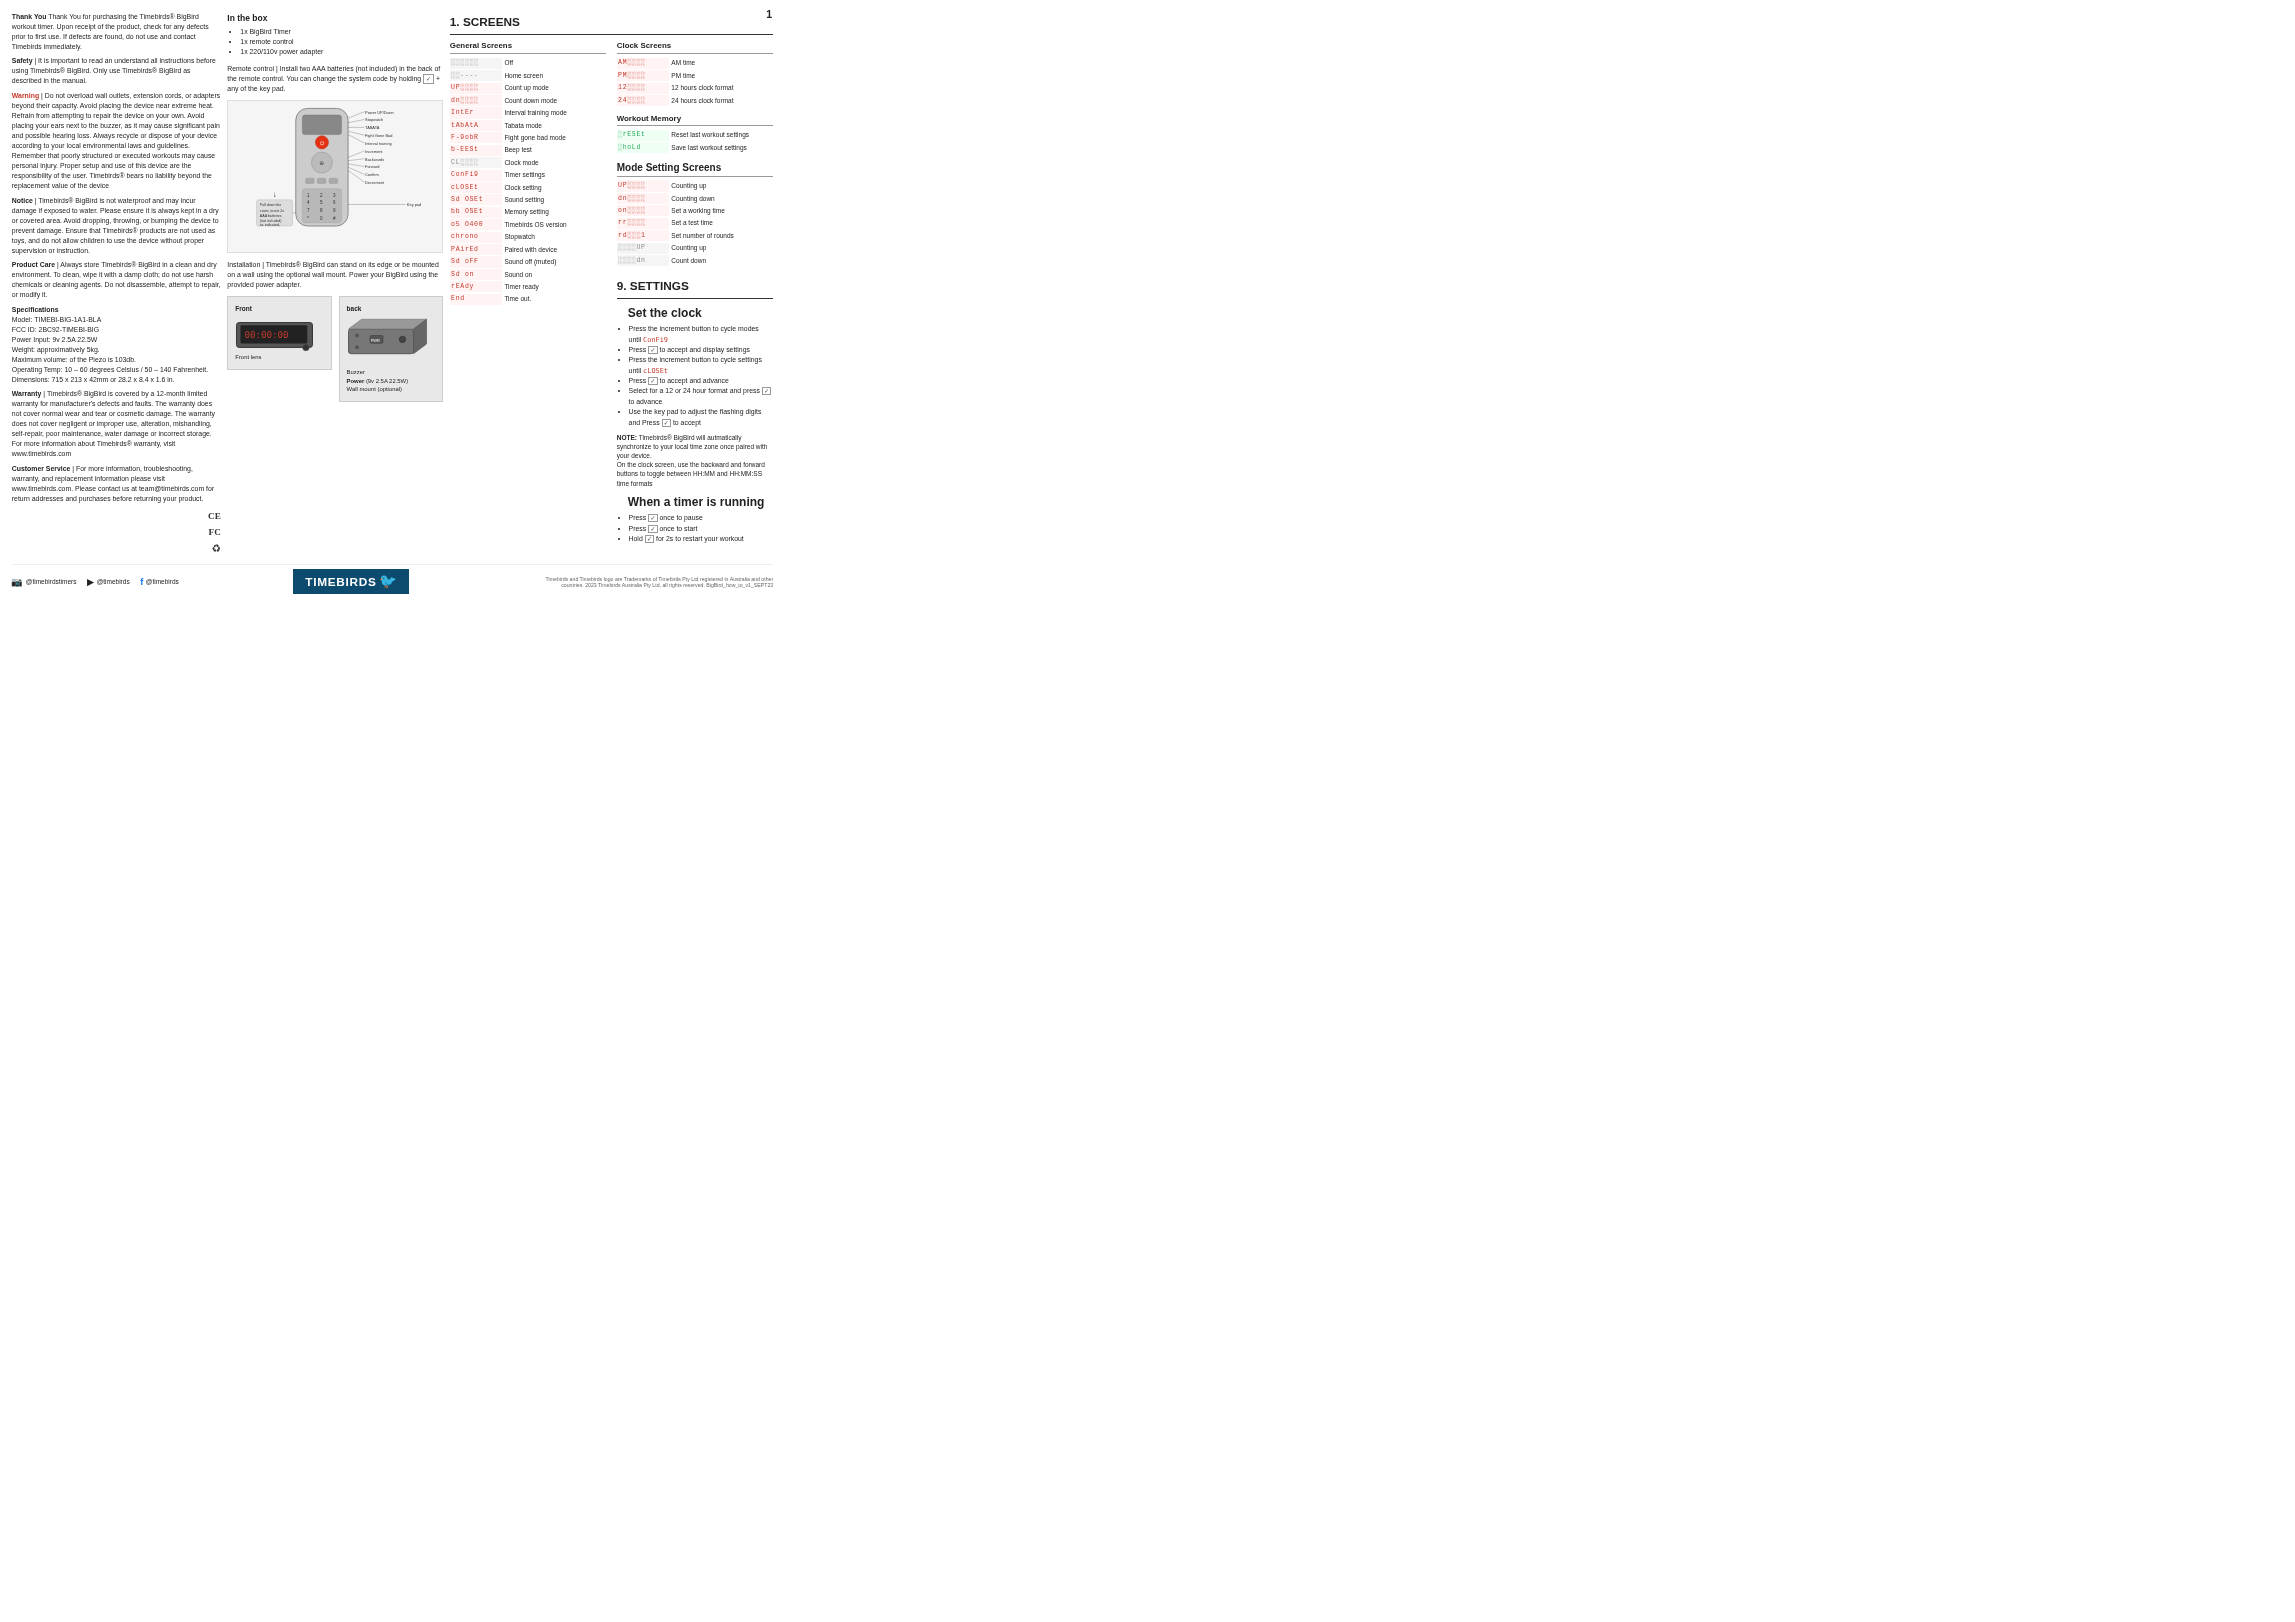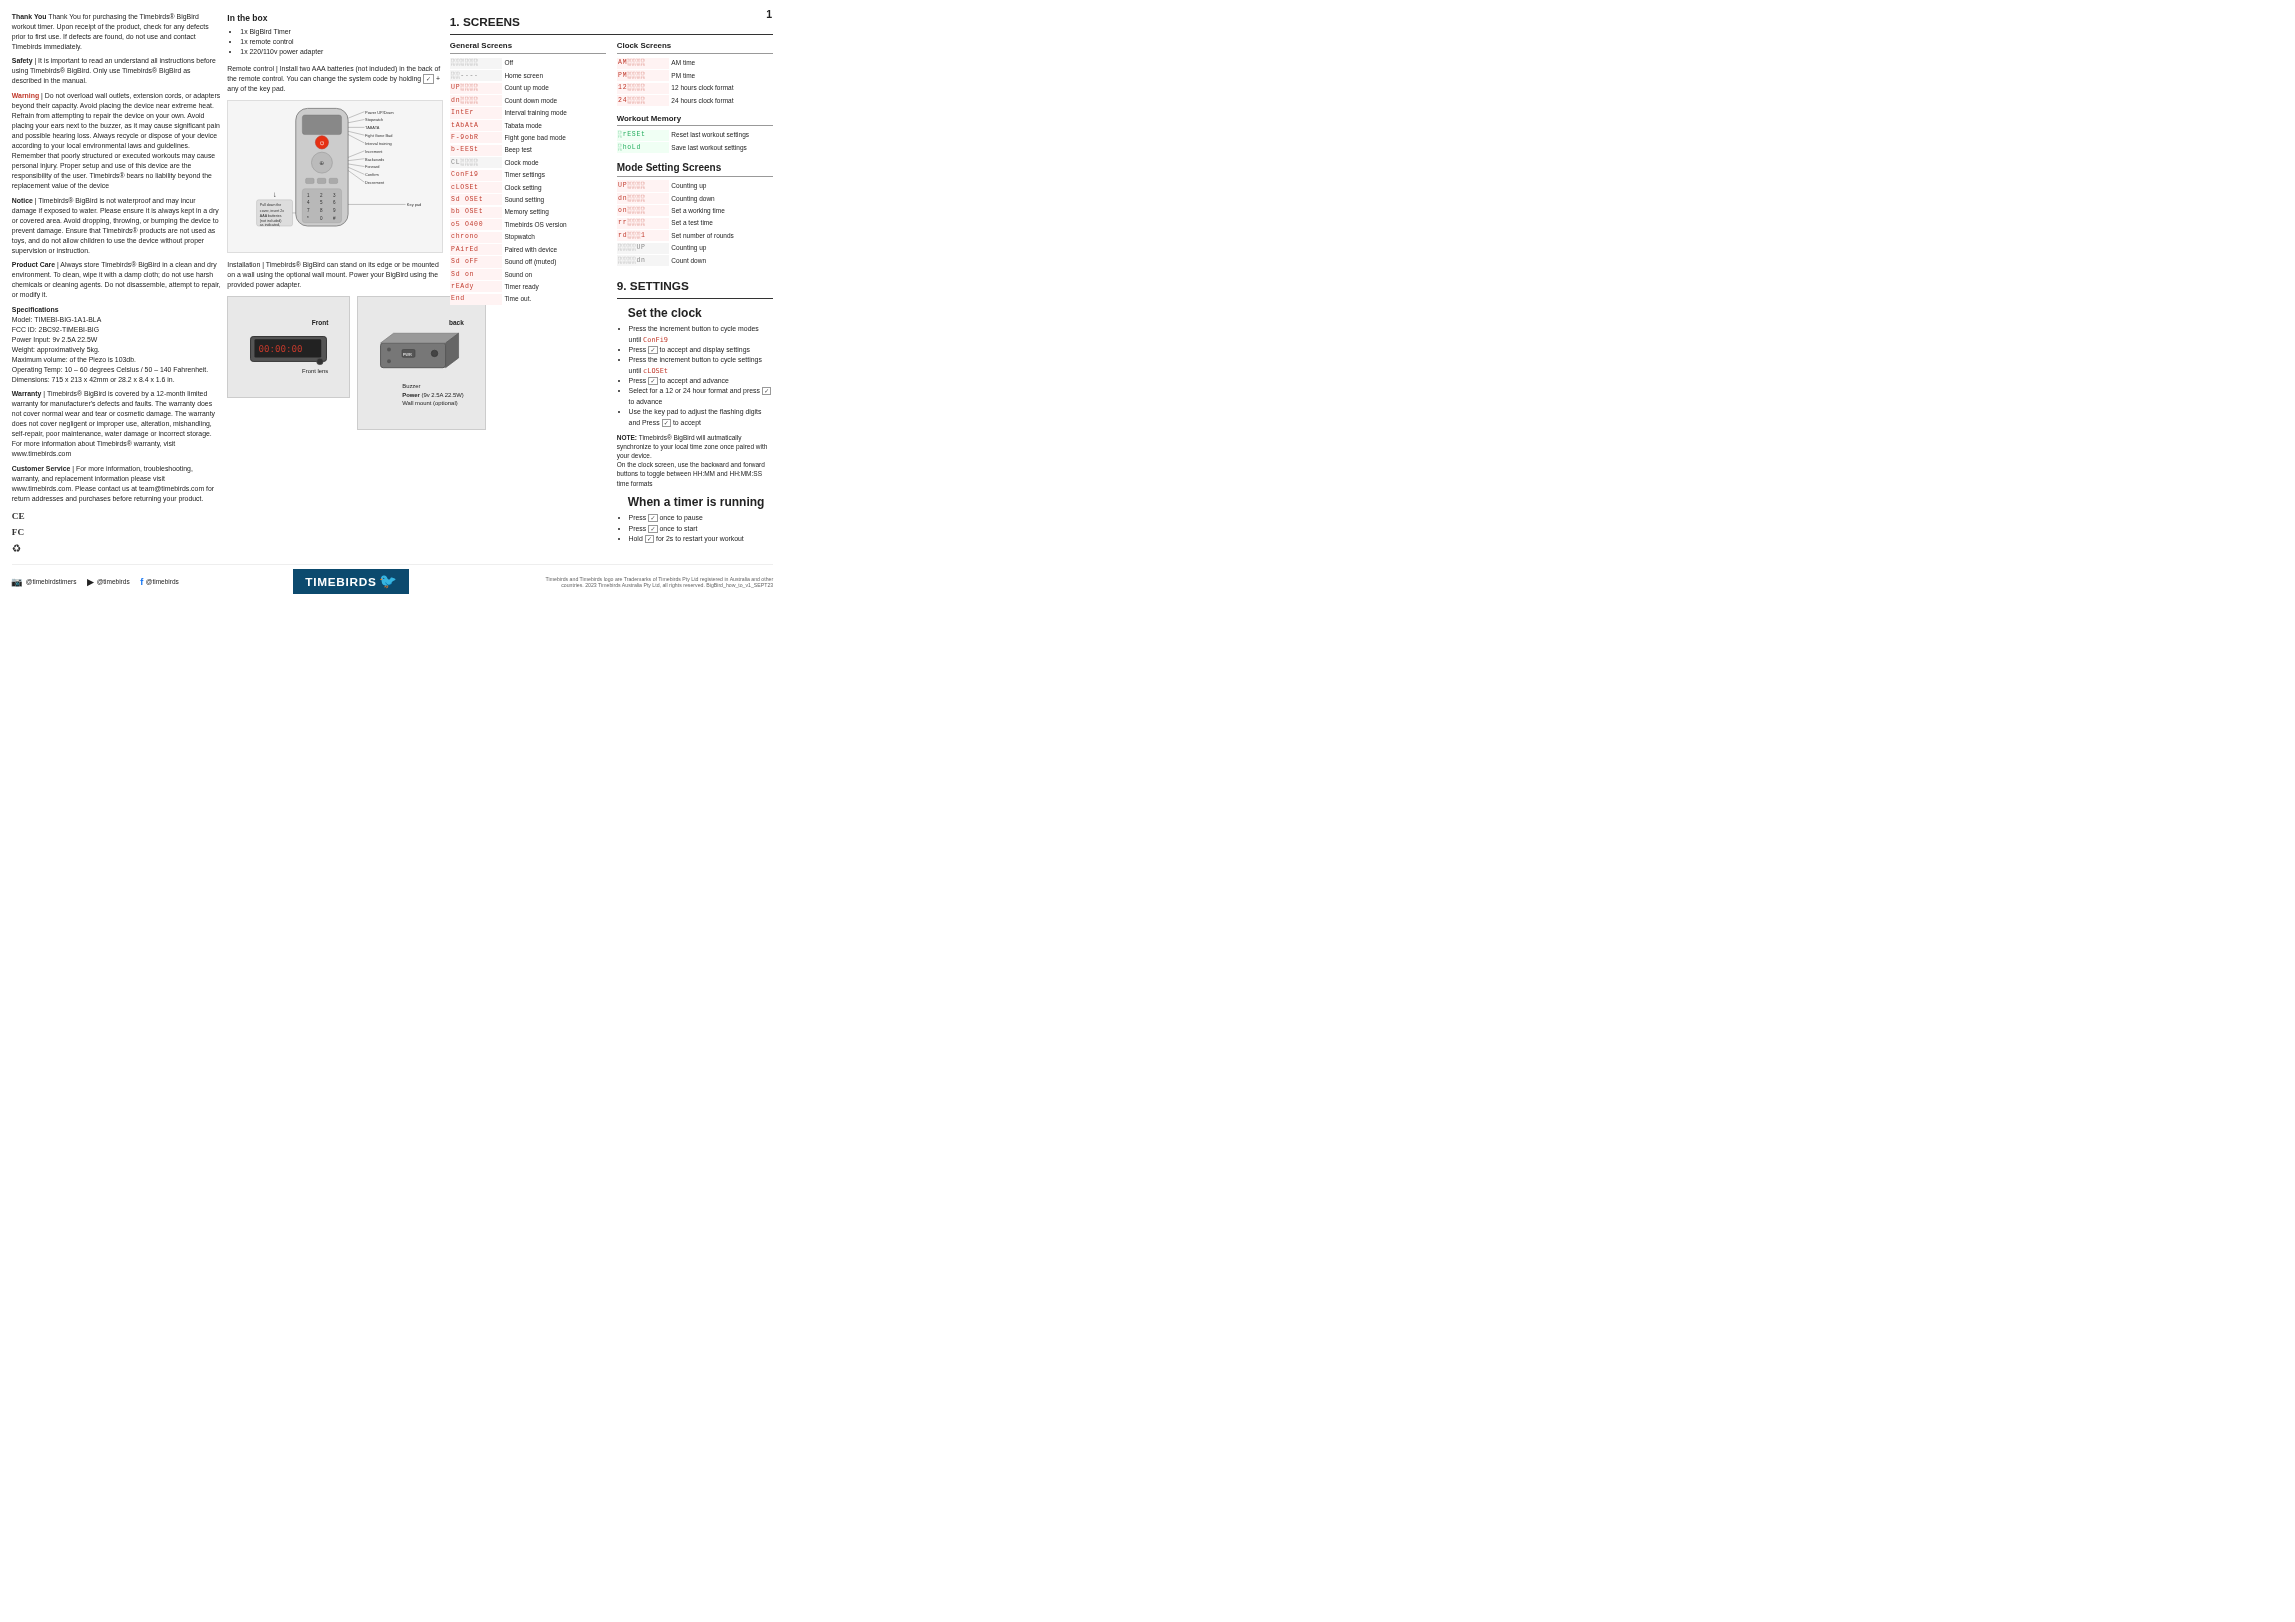--- a/index.html
+++ b/index.html
@@ -80,22 +80,22 @@
       gap: 6.5px;
       margin-top: 6.5px;
       align-items: flex-start;
     }
     .device-img-box {
       background: #e8e8e8;
       border: 0.7px solid #ccc;
       flex: 1;
       display: flex;
       flex-direction: column;
-      align-items: flex-end;
-      padding: 21px;
+      align-items: flex-start;
+      padding: 7px;
       font-size: 6.5px;
     }
     .device-img-box .label { font-weight: bold; margin-bottom: 2.6px; }
 
     
     .col-right {
       flex: 1;
       font-size: 6.9px;
       line-height: 1.5;
     }
@@ -271,21 +271,21 @@
       <p style="margin-top:4.6px;">
         <span class="bold">Warranty</span>
         <span> | Timebirds® BigBird is covered by a 12-month limited warranty for manufacturer's defects and faults. The warranty does not cover normal wear and tear or cosmetic damage. The warranty does not cover negligent or improper use, alteration, mishandling, self-repair, poor maintenance, water damage or incorrect storage. For more information about Timebirds® warranty, visit www.timebirds.com</span>
       </p>
 
       <p>
         <span class="bold">Customer Service</span>
         <span> | For more information, troubleshooting, warranty, and replacement information please visit www.timebirds.com. Please contact us at team@timebirds.com for return addresses and purchases before returning your product.</span>
       </p>
 
-      <div class="certifications" style="margin-top:6.5px;">
+      <div class="certifications" style="margin-top:6.5px;align-items:flex-end;">
         <div style="font-size:9.2px; font-weight:bold; font-family:serif;">CE</div>
         <div style="font-size:9.2px; font-weight:bold; font-family:serif;">FC</div>
         <div style="font-size:10.5px;">♻</div>
       </div>
     </div>
 
     <div class="col-mid">
       <div class="in-the-box-title">In the box</div>
       <ul>
         <li>1x BigBird Timer</li>

